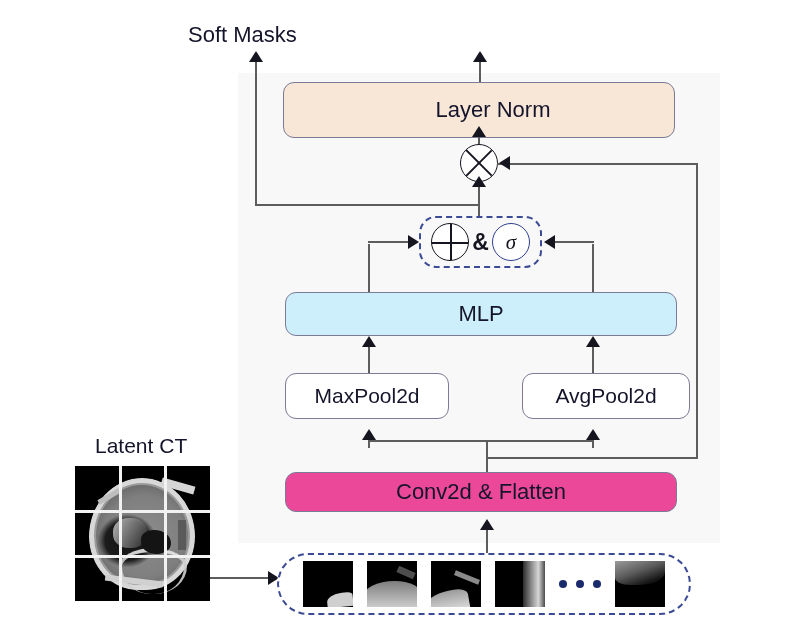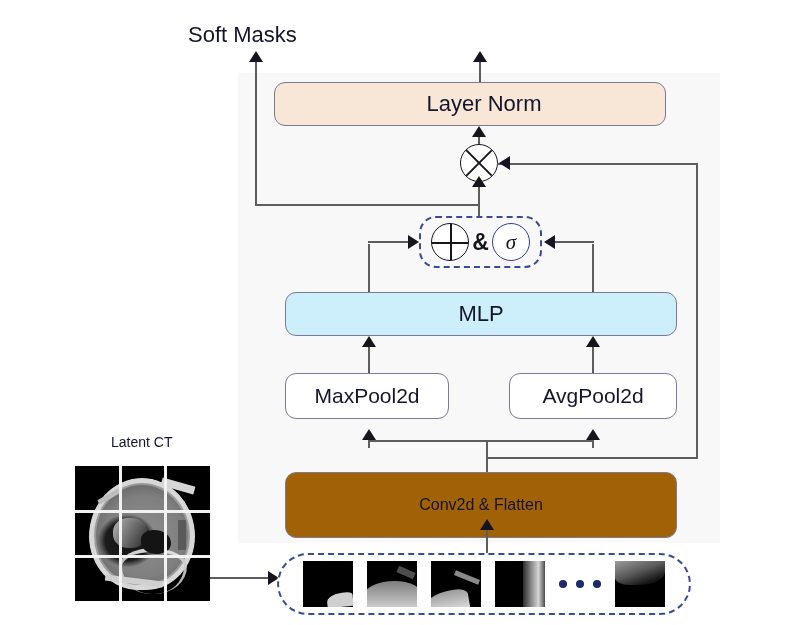--- a/index.html
+++ b/index.html
@@ -33,49 +33,49 @@
     border-radius: 11px;
     box-sizing: border-box;
     display: flex;
     align-items: center;
     justify-content: center;
     text-align: center;
     line-height: 1.05;
     color: #14142b;
   }
   .box-layernorm {
-    left: 274px; top: 82px;
-    width: 392px; height: 44px;
+    left: 283px; top: 82px;
+    width: 392px; height: 56px;
     background: #f8e6d7;
     font-size: 22px;
     padding-left: 28px;
   }
   .box-mlp {
     left: 285px; top: 292px;
     width: 392px; height: 44px;
     background: #cdeefb;
     font-size: 22px;
   }
   .box-maxpool {
     left: 285px; top: 373px;
     width: 164px; height: 46px;
     background: #ffffff;
     font-size: 21px;
   }
   .box-avgpool {
-    left: 509px; top: 373px;
+    left: 522px; top: 373px;
     width: 168px; height: 46px;
     background: #ffffff;
     font-size: 21px;
   }
   .box-conv {
     left: 285px; top: 472px;
-    width: 392px; height: 66px;
-    background: #a16207;
-    font-size: 16px;
+    width: 392px; height: 40px;
+    background: #ec4899;
+    font-size: 22px;
   }
 
   
   .gate-group {
     left: 419px; top: 216px;
     width: 123px; height: 52px;
     border: 2px dashed #3b4a94;
     border-radius: 17px;
     box-sizing: border-box;
     background: #f8f8f8;
@@ -141,21 +141,21 @@
   .circ-mult::after  { transform: rotate(-45deg); }
 
   
   .label {
     font-size: 22px;
     color: #14142b;
     white-space: nowrap;
   }
   .lbl-softmasks { left: 188px; top: 22px; }
   .lbl-ctemb     { left: 383px; top: 22px; }
-  .lbl-latentct  { left: 111px;  top: 434px; font-size: 14px; }
+  .lbl-latentct  { left: 95px;  top: 434px; font-size: 21px; }
 
   
   .ln { background: #5d5d5d; }
   .v  { width: 2px; }
   .h  { height: 2px; }
 
   .arrowhead {
     width: 0; height: 0;
     border-left: 7.5px solid transparent;
     border-right: 7.5px solid transparent;

